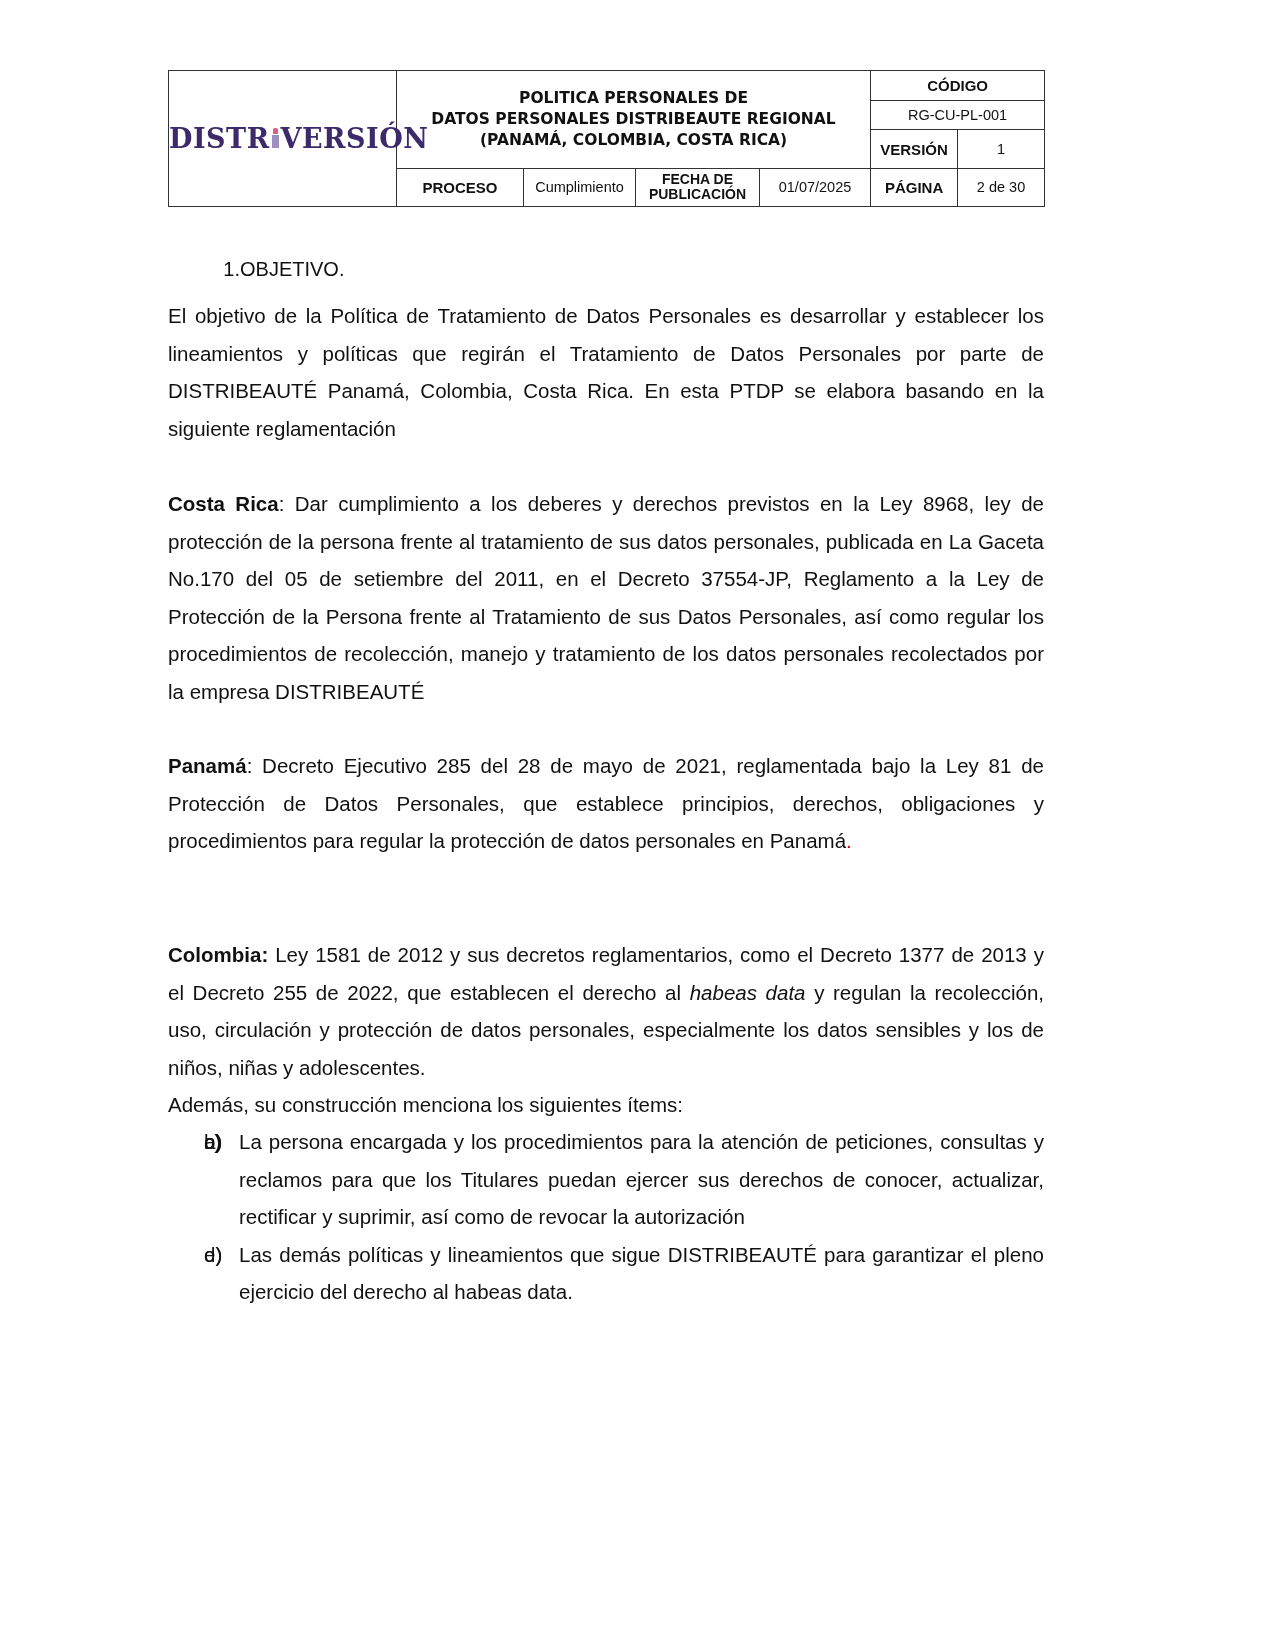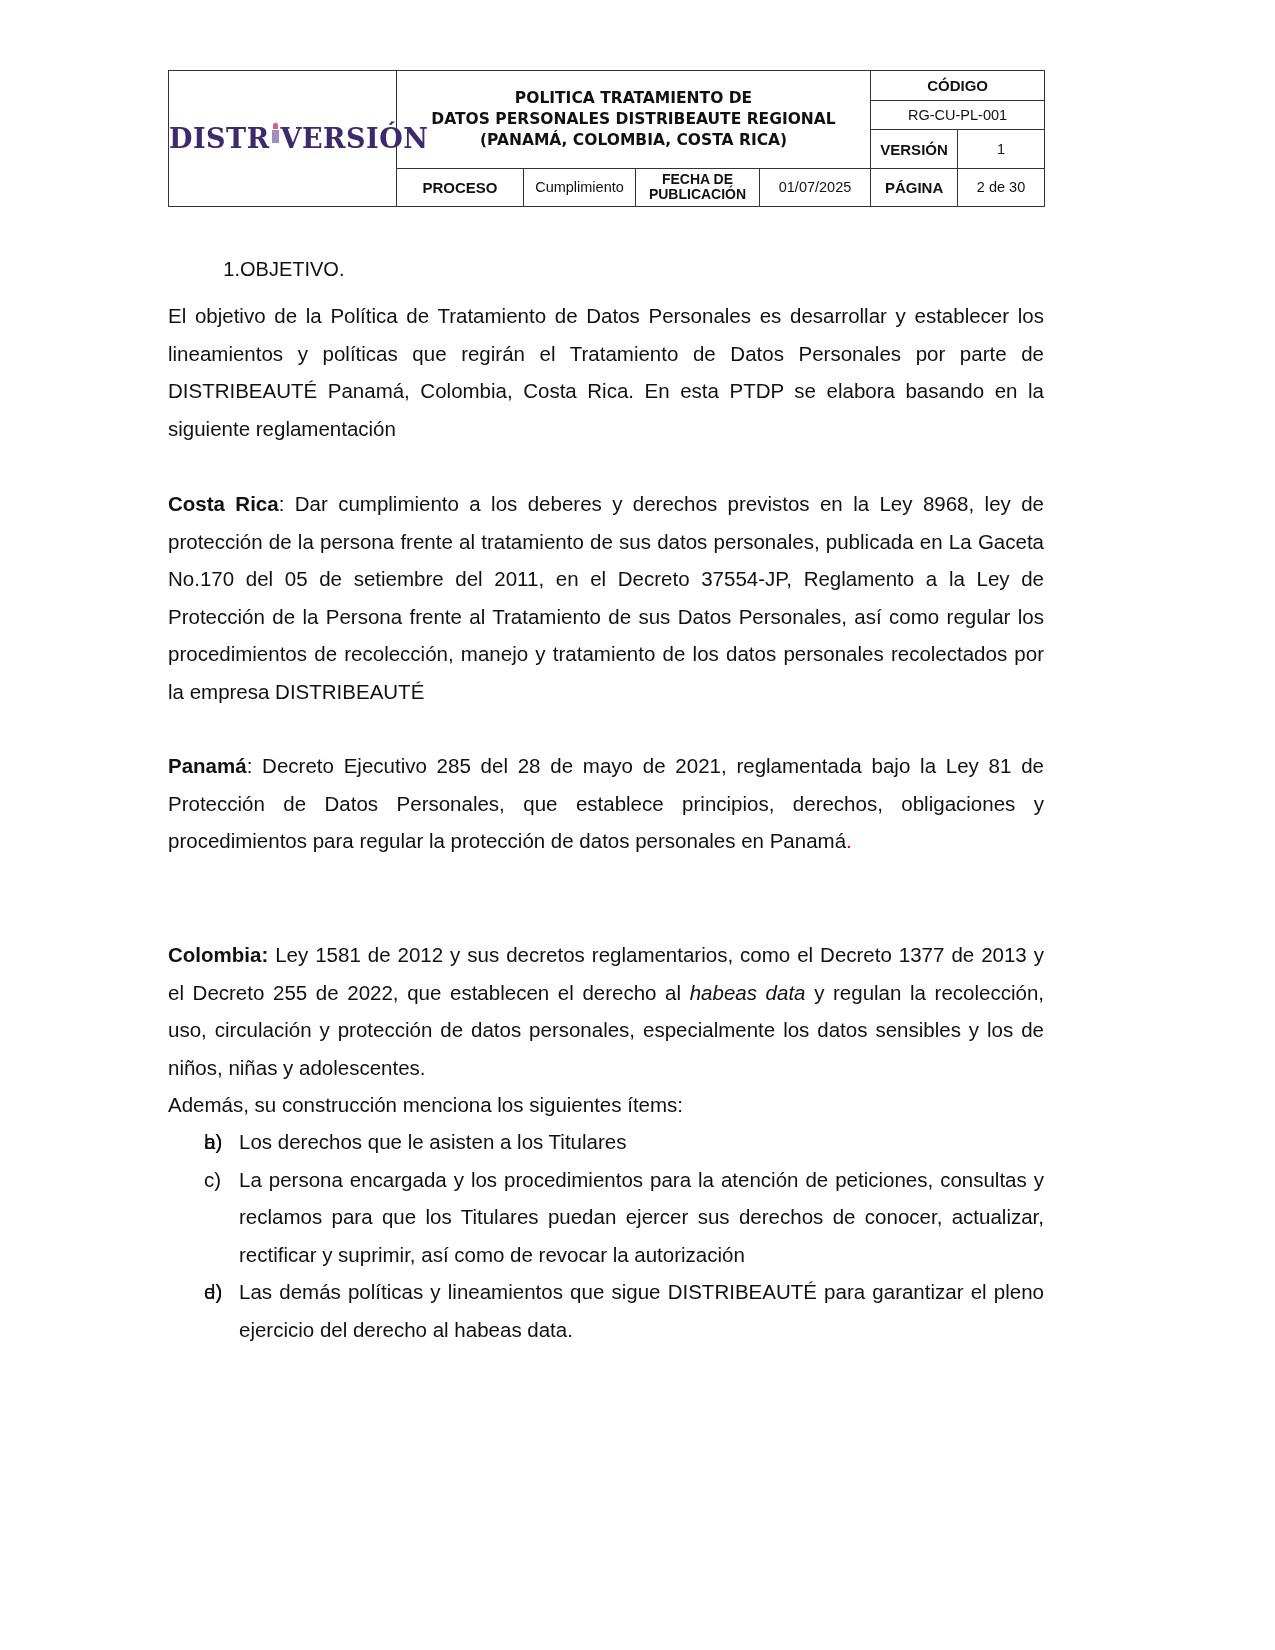--- a/index.html
+++ b/index.html
@@ -1,21 +1,21 @@
 <!DOCTYPE html>
 <html><head>
 <meta charset="utf-8">
 <style>
   html, body { margin: 0; padding: 0; background: #ffffff; }
   body { width: 1275px; height: 1650px; position: relative; font-family: "Liberation Sans", sans-serif; color: #111; }
 
   .hdr { position: absolute; left: 168px; top: 70px; width: 876px; height: 137px; border-collapse: collapse; table-layout: fixed; }
   .hdr td { border: 1px solid #333; padding: 0; text-align: center; vertical-align: middle; font-family: "Liberation Sans", sans-serif; }
   .logo-cell { width: 228px; }
-  .logo { font-family: "DejaVu Serif", serif; font-weight: bold; font-size: 27px; color: #3d2a6b; letter-spacing: 0.5px; display: inline-flex; align-items: flex-start; }
+  .logo { font-family: "DejaVu Serif", serif; font-weight: bold; font-size: 27px; color: #3d2a6b; letter-spacing: 0.5px; display: inline-flex; align-items: center; }
   .lipstick { display: inline-block; width: 7px; height: 20px; margin: 0 2px 2px 2px; position: relative; }
   .lipstick .tip { position: absolute; top: 0; left: 1px; width: 5px; height: 6px; background: #d9607e; border-radius: 2px 2px 0 0; }
   .lipstick .body { position: absolute; top: 7px; left: 0; width: 7px; height: 13px; background: #9d8fbf; }
   .title { font-family: "DejaVu Sans", sans-serif; font-weight: bold; font-size: 15.5px; line-height: 21px; color: #111; }
   .lbl-b { font-weight: bold; font-size: 15px; }
   .lbl-s { font-size: 14.5px; }
   .lbl-fecha { font-weight: bold; font-size: 14px; line-height: 15px; margin-top: 37px; }
 
   .content { position: absolute; left: 168px; top: 250px; width: 876px; font-family: "Liberation Sans", sans-serif; font-size: 20.5px; color: #111; }
   .h1 { position: absolute; left: 36px; top: 8px; font-weight: normal; font-size: 20px; text-align: right; }
@@ -48,21 +48,21 @@
         <span>DISTR</span>
             <span class="lipstick">
               <span class="tip"></span>
               <span class="body"></span>
             </span>
             <span>VERSIÓN</span>
       </span>
     </td>
     <td colspan="4" rowspan="3">
       <div class="title">
-        <div>POLITICA TRATAMIENTO DE</div>
+        <div>POLITICA PERSONALES DE</div>
         <div>DATOS PERSONALES DISTRIBEAUTE REGIONAL</div>
         <div>(PANAMÁ, COLOMBIA, COSTA RICA)</div>
       </div>
     </td>
     <td colspan="2" class="lbl-b">CÓDIGO</td>
   </tr>
   <tr style="height:29px">
     <td colspan="2" class="lbl-s">RG-CU-PL-001</td>
   </tr>
   <tr style="height:38px">
@@ -99,18 +99,18 @@
   </div>
 
   <div class="para" style="top:686px">
     <b>Colombia:</b><span>  Ley 1581 de 2012 y sus decretos reglamentarios, como el Decreto 1377 de 2013 y el Decreto 255 de 2022, que establecen el derecho al </span><i>habeas data</i><span> y regulan la recolección, uso, circulación y protección de datos personales, especialmente los datos sensibles y los de niños, niñas y adolescentes.</span>
   </div>
 
   <div class="para" style="top:836px">Además, su construcción menciona los siguientes ítems:</div>
 
   <ul class="list" style="top:873px">
     <li><span class="mk">a)</span></li>
-    <li><span class="mk">b)</span><span>Los derechos que le asisten a los Titulares</span></li>
+    <li><span class="mk">b)</span></li>
     <li><span class="mk">c)</span><span>La persona encargada y los procedimientos para la atención de peticiones, consultas y reclamos para que los Titulares puedan ejercer sus derechos de conocer, actualizar, rectificar y suprimir, así como de revocar la autorización</span></li>
     <li><span class="mk">d)</span></li>
     <li><span class="mk">e)</span><span>Las demás políticas y lineamientos que sigue DISTRIBEAUTÉ para garantizar el pleno ejercicio del derecho al habeas data.</span></li>
   </ul>
 </div>
 
 </body></html>

